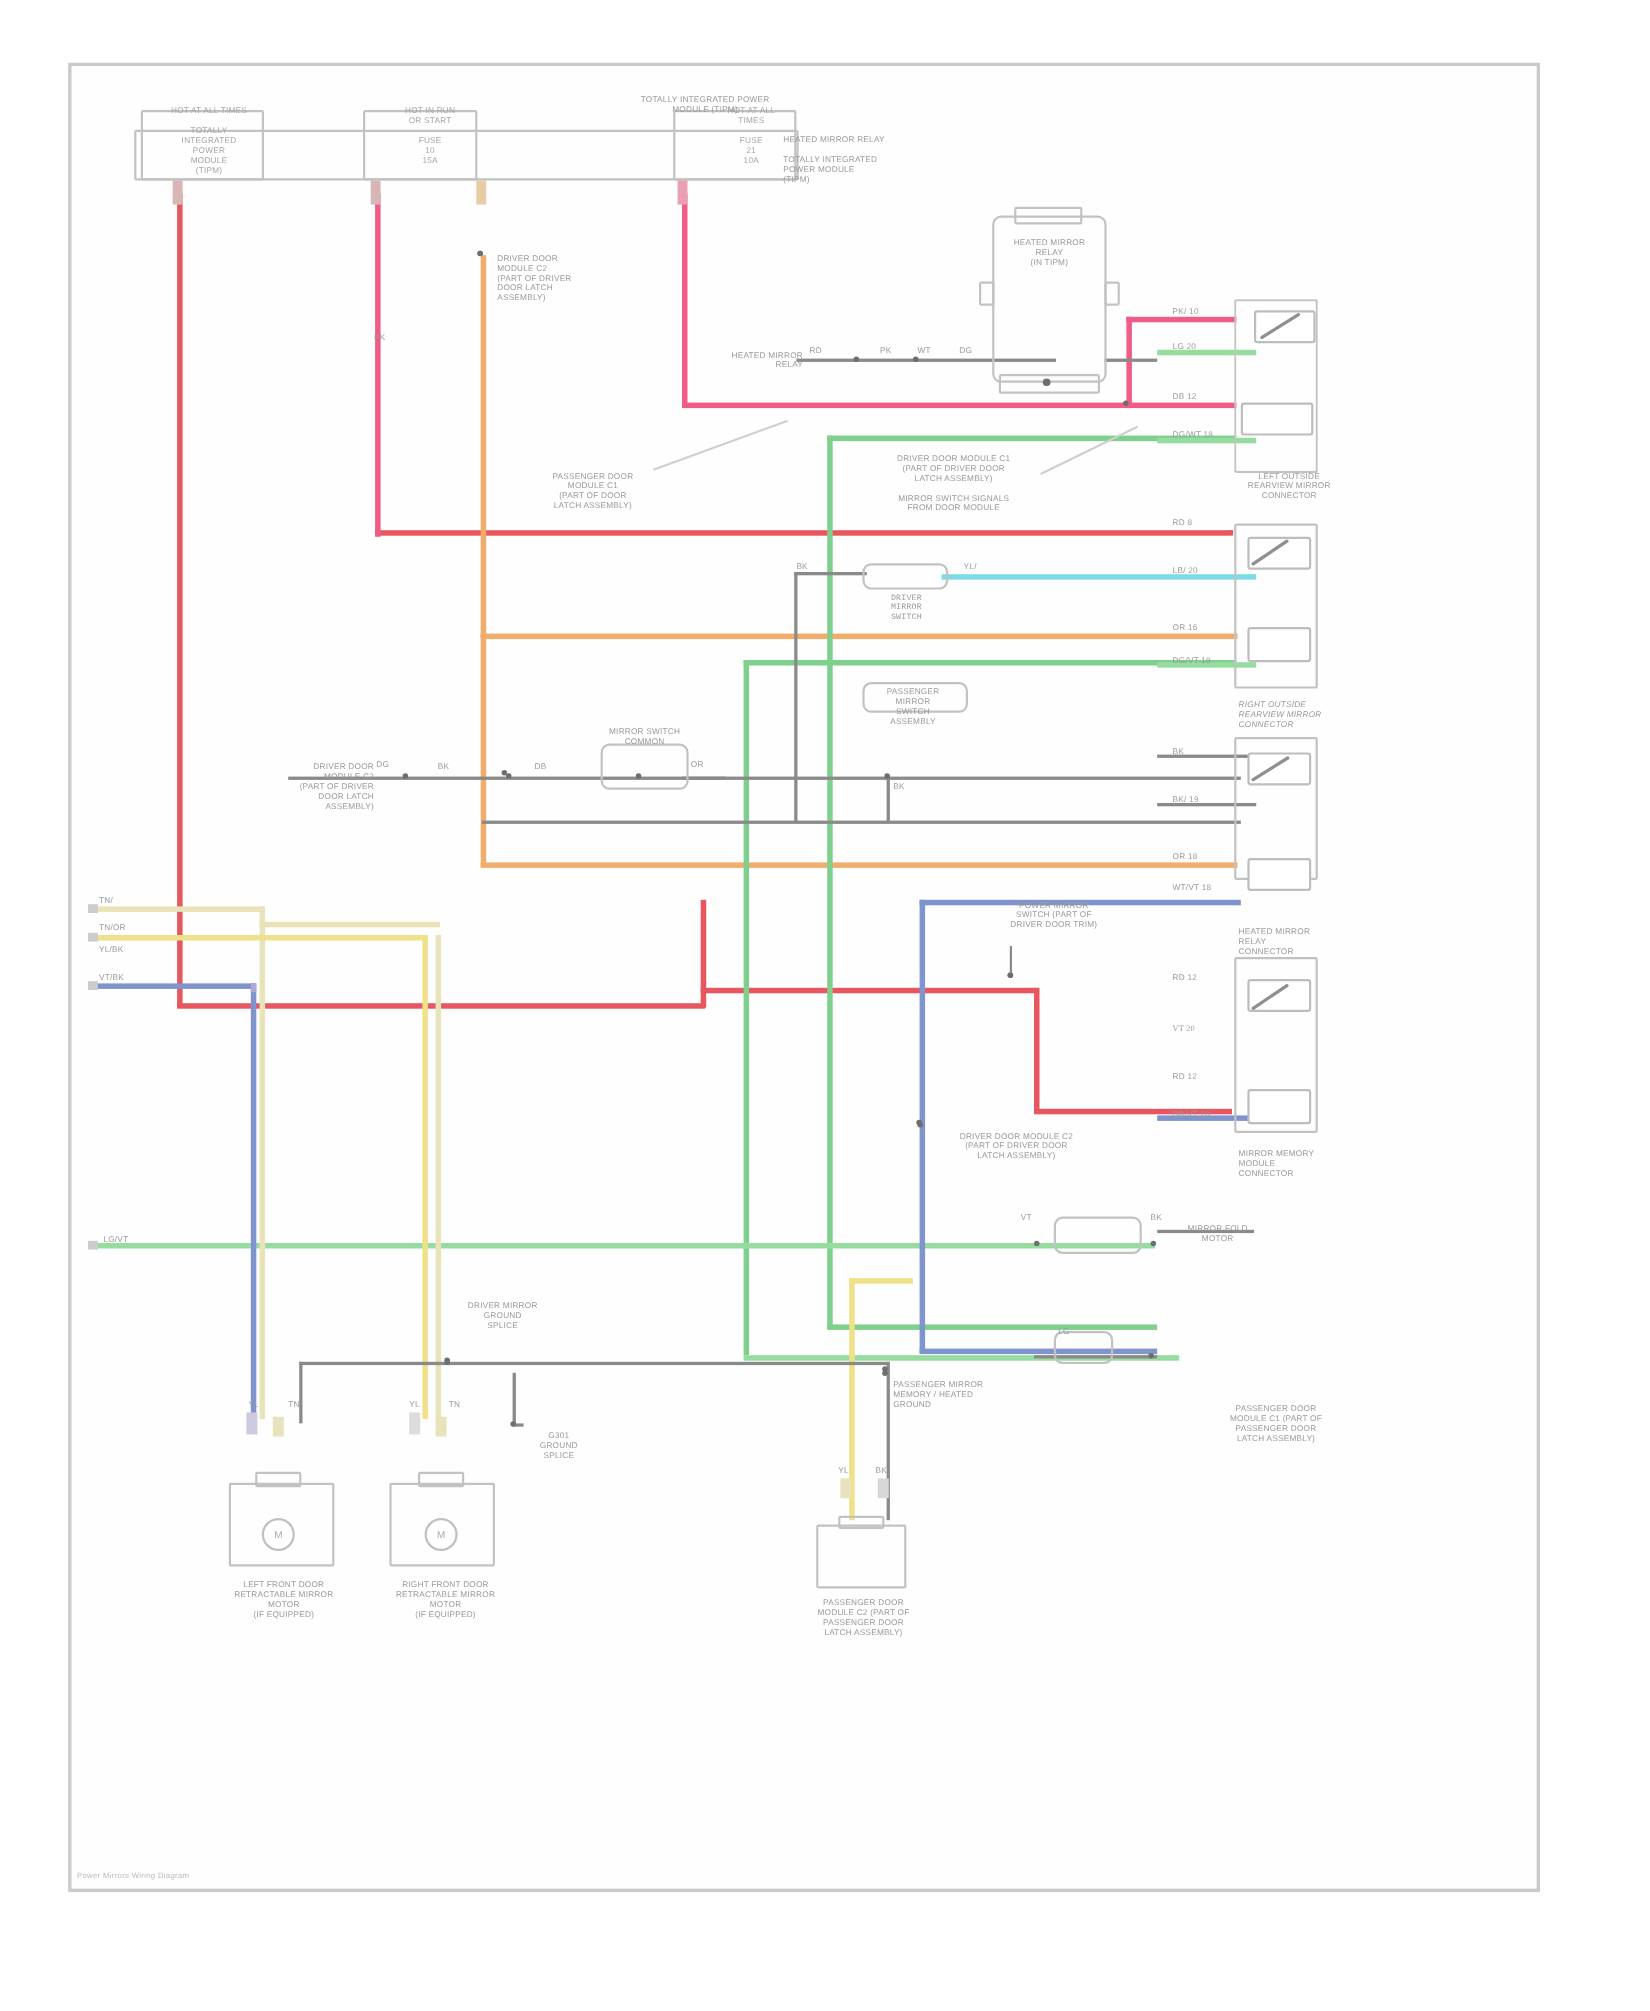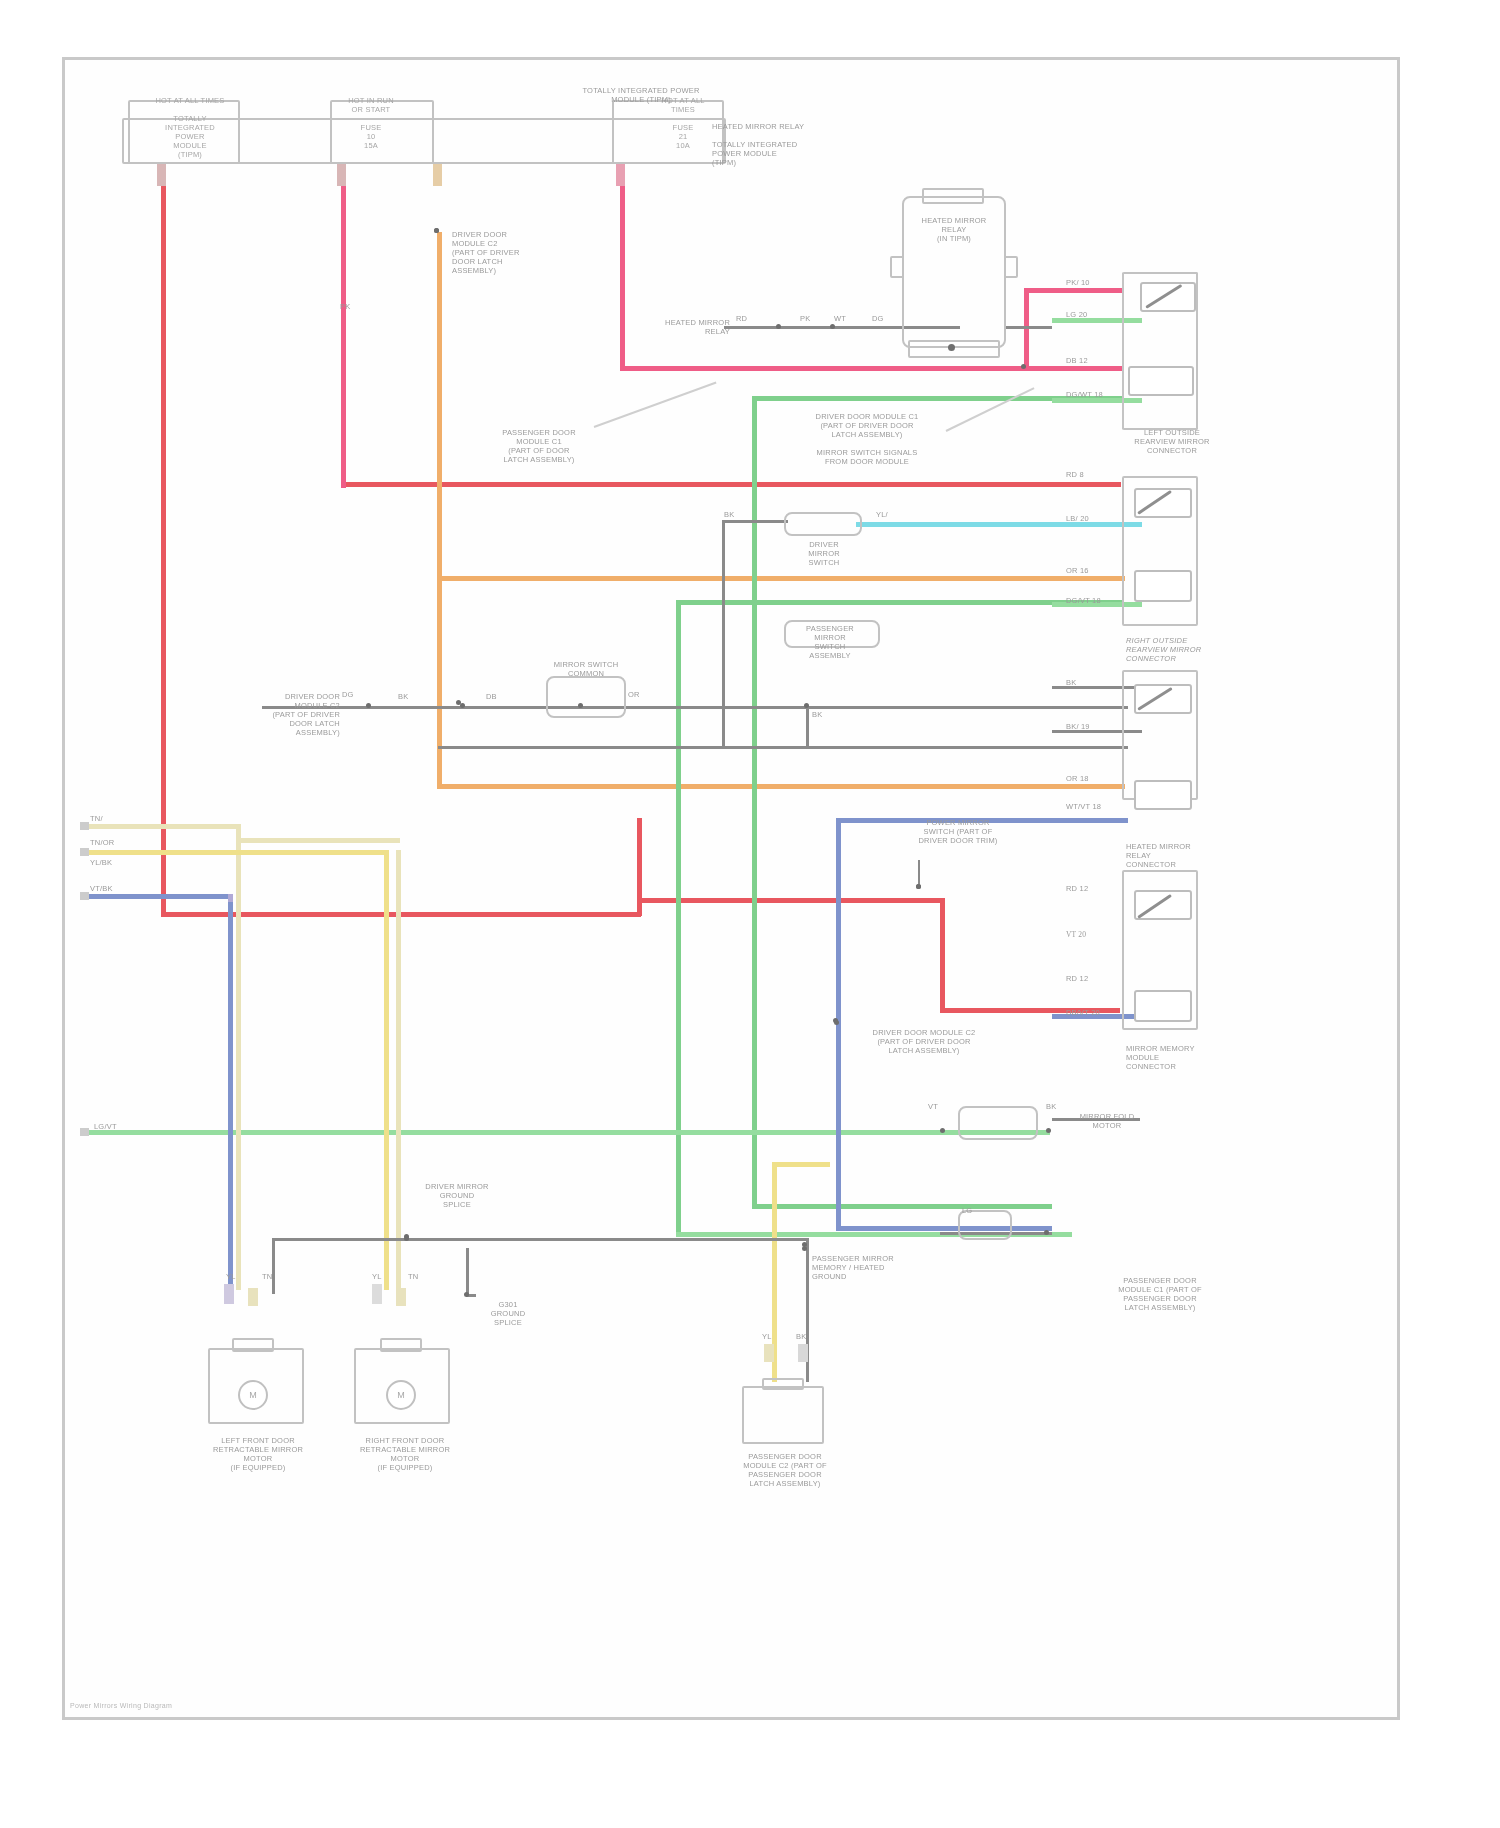--- a/index.html
+++ b/index.html
@@ -167,21 +167,21 @@
   <div class="box" style="left:330px;top:100px;width:104px;height:64px;"></div>
   <div class="box" style="left:612px;top:100px;width:112px;height:64px;"></div>
 
   <div class="t c" style="left:150px;top:96px;width:80px;color:#a6a6a6;">HOT AT ALL TIMES
 
 TOTALLY
 INTEGRATED
 POWER
 MODULE
 (TIPM)</div>
-  <div class="t c" style="left:330px;top:96px;width:82px;color:#a6a6a6;">HOT IN RUN
+  <div class="t c" style="left:350px;top:96px;width:82px;color:#a6a6a6;">HOT IN RUN
 OR START
 
 FUSE
 10
 15A</div>
   <div class="t c" style="left:640px;top:96px;width:86px;color:#a6a6a6;">HOT AT ALL
 TIMES
 
 FUSE
 21
@@ -213,21 +213,21 @@
   <div class="t" style="left:736px;top:314px;">RD</div>
   <div class="t" style="left:800px;top:314px;">PK</div>
   <div class="t" style="left:834px;top:314px;">WT</div>
   <div class="t" style="left:872px;top:314px;">DG</div>
   <div class="t r" style="left:630px;top:318px;width:100px;">HEATED MIRROR
 RELAY</div>
   <div class="dot sm" style="left:776px;top:324px;"></div>
   <div class="dot sm" style="left:830px;top:324px;"></div>
 
   <div class="box r8" style="left:784px;top:512px;width:78px;height:24px;"></div>
-  <div class="t c" style="left:772px;top:540px;width:104px;">DRIVER
+  <div class="t c" style="left:772px;top:540px;width:104px;font-family:Liberation Mono, monospace;">DRIVER
 MIRROR
 SWITCH</div>
   <div class="t" style="left:724px;top:510px;">BK</div>
   <div class="t" style="left:876px;top:510px;">YL/</div>
 
   <div class="box r8" style="left:784px;top:620px;width:96px;height:28px;"></div>
   <div class="t c" style="left:772px;top:624px;width:116px;">PASSENGER
 MIRROR
 SWITCH
 ASSEMBLY</div>

